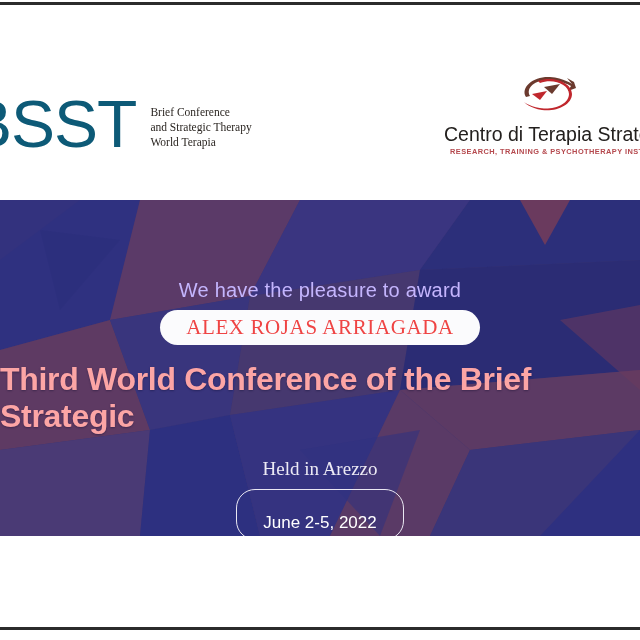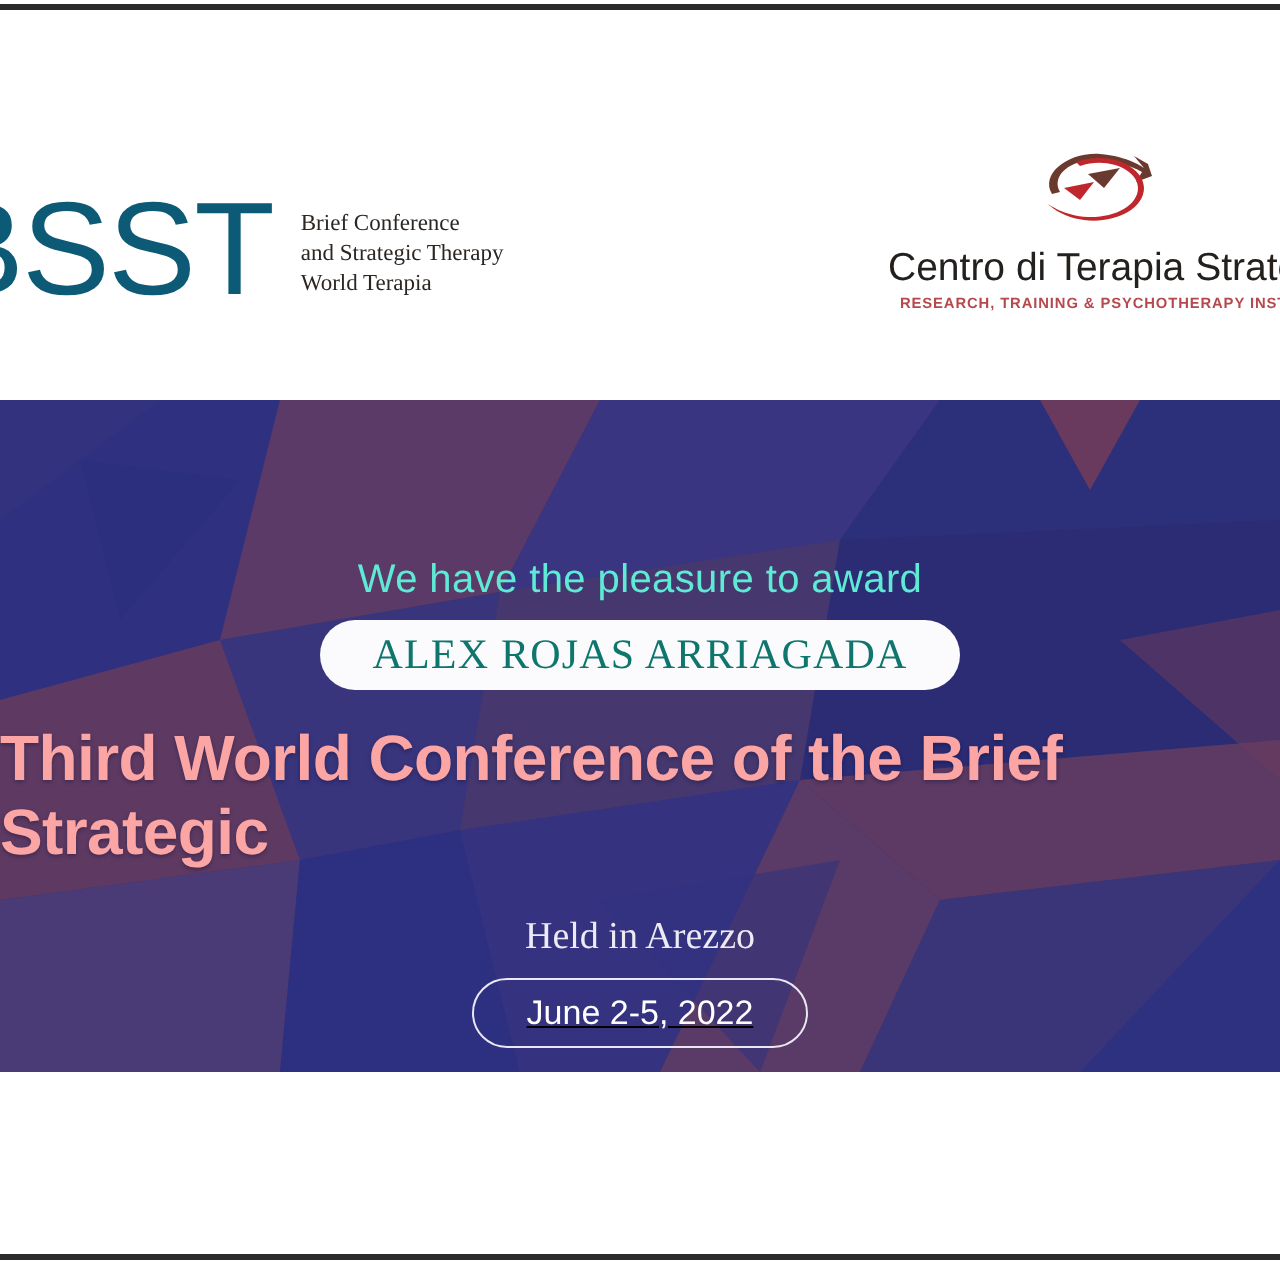--- a/index.html
+++ b/index.html
@@ -45,43 +45,43 @@
   
   .banner{
     position:absolute;left:0;top:200px;width:640px;height:336px;
     overflow:hidden;background:#3b3470;
   }
   .banner svg.poly{position:absolute;inset:0;width:640px;height:336px;display:block;}
   .banner-content{position:absolute;inset:0;display:flex;flex-direction:column;
     align-items:center;justify-content:flex-start;padding-top:78px;box-sizing:border-box;}
 
   .award-lead{
-    font-size:20px;line-height:24px;color:#5eead4;font-weight:400;
+    font-size:20px;line-height:24px;color:#c4b5fd;font-weight:400;
     text-align:center;letter-spacing:.2px;
   }
   .name-pill{
     margin-top:8px;background:#fbfbfd;border-radius:20px;
     padding:4px 26px 5px;display:inline-block;
   }
   .name-pill span{
     font-family:"Liberation Serif", serif;
-    font-size:21px;line-height:26px;color:#0f766e;letter-spacing:.6px;
+    font-size:21px;line-height:26px;color:#ef4444;letter-spacing:.6px;
   }
   .conf-title{
     margin-top:16px;text-align:left;color:#fca5a5;font-weight:bold;
     font-size:32px;line-height:37px;letter-spacing:-.3px;
     text-shadow:0 1px 2px rgba(10,8,40,.35);
   }
   .conf-title .l2{display:block;}
   .held{
     margin-top:22px;font-size:19px;line-height:23px;color:#eceaf4;text-align:center;font-family:Liberation Serif, serif;
   }
   .date-pill{
     margin-top:9px;border:1.6px solid #e9e7f2;border-radius:19px;
-    padding:6px 26px 6px;display:inline-block;text-decoration:underline;
+    padding:22px 26px 6px;display:inline-block;
   }
   .date-pill span{font-size:17px;line-height:21px;color:#ffffff;}
 
   
   .footer{position:absolute;left:0;top:536px;width:640px;height:91px;background:#fff;}
 </style>
 </head>
 <body>
 
 <div class="page">

